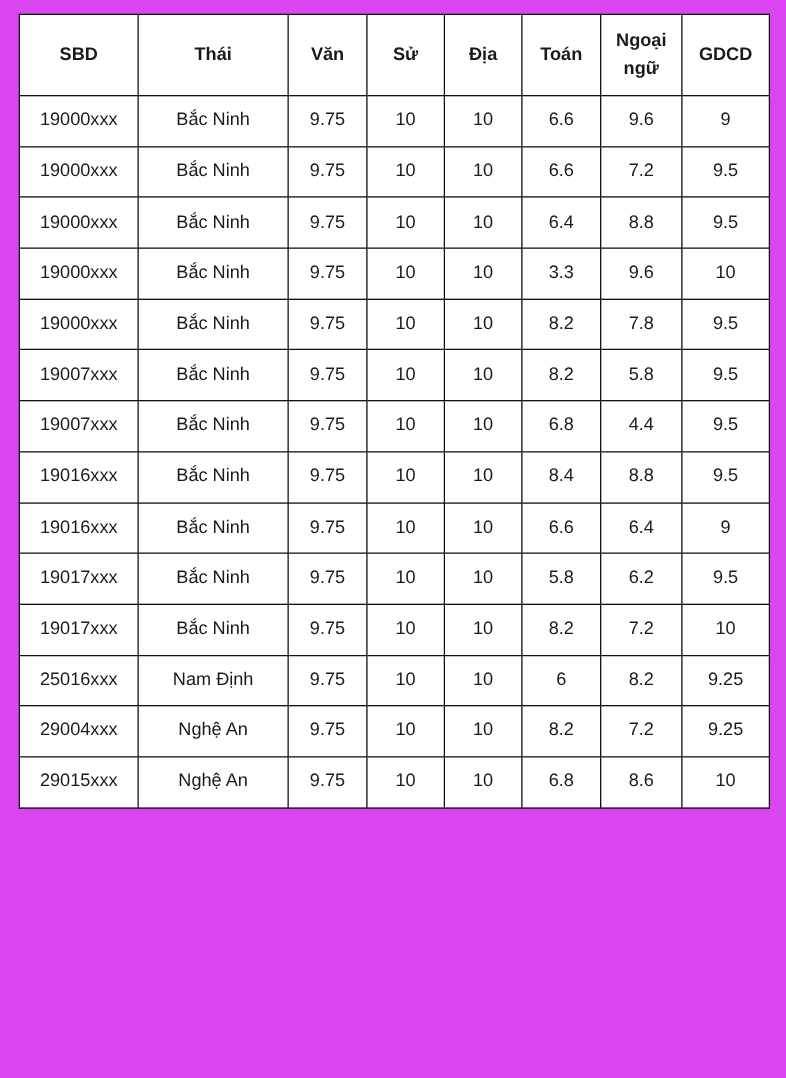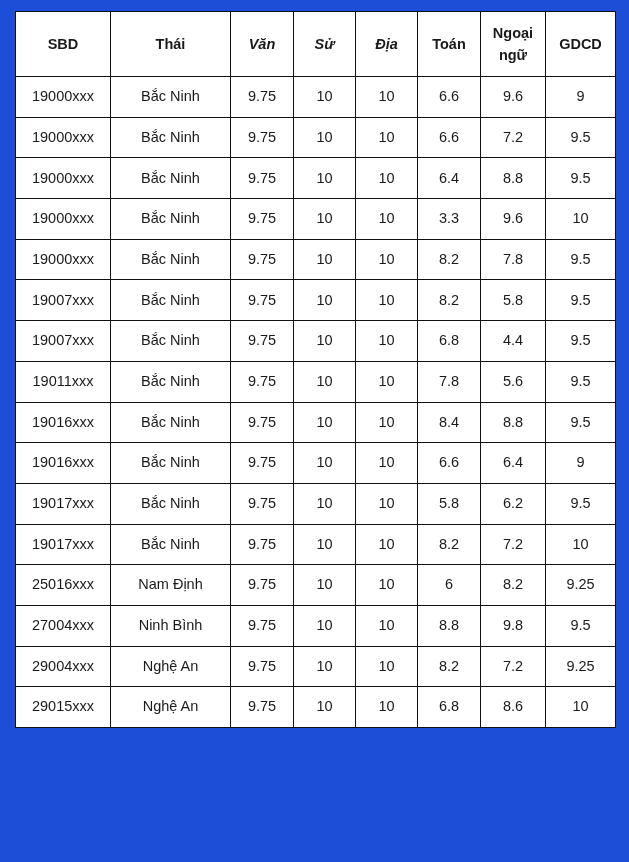--- a/index.html
+++ b/index.html
@@ -10,21 +10,21 @@
   body {
     width: 629px;
     height: 862px;
     font-family: "Liberation Sans", sans-serif;
     -webkit-font-smoothing: antialiased;
   }
   #page {
     position: relative;
     width: 629px;
     height: 862px;
-    background: #1d4ed8;
+    background: #d946ef;
     overflow: hidden;
   }
   #score-table {
     position: absolute;
     left: 15px;
     top: 11px;
     width: 600px;
     border-collapse: collapse;
     table-layout: fixed;
   }
@@ -38,21 +38,20 @@
     background: #ffffff;
   }
   thead th {
     height: 64px;
     font-weight: bold;
     font-size: 14.5px;
     line-height: 1.55;
   }
   thead th.hdr-red {
     color: #DC3222;
-    font-style: italic;
   }
   tbody td {
     height: 39.7px;
     font-weight: normal;
     font-size: 14.5px;
     line-height: 1.2;
   }
   tbody td.red {
     color: #DC3222;
   }
@@ -161,30 +160,20 @@
           <td>19007xxx</td>
           <td>Bắc Ninh</td>
           <td class="red">9.75</td>
           <td class="red">10</td>
           <td class="red">10</td>
           <td>6.8</td>
           <td>4.4</td>
           <td>9.5</td>
         </tr>
         <tr>
-          <td>19011xxx</td>
-          <td>Bắc Ninh</td>
-          <td class="red">9.75</td>
-          <td class="red">10</td>
-          <td class="red">10</td>
-          <td>7.8</td>
-          <td>5.6</td>
-          <td>9.5</td>
-        </tr>
-        <tr>
           <td>19016xxx</td>
           <td>Bắc Ninh</td>
           <td class="red">9.75</td>
           <td class="red">10</td>
           <td class="red">10</td>
           <td>8.4</td>
           <td>8.8</td>
           <td>9.5</td>
         </tr>
         <tr>
@@ -221,30 +210,20 @@
           <td>25016xxx</td>
           <td>Nam Định</td>
           <td class="red">9.75</td>
           <td class="red">10</td>
           <td class="red">10</td>
           <td>6</td>
           <td>8.2</td>
           <td>9.25</td>
         </tr>
         <tr>
-          <td>27004xxx</td>
-          <td>Ninh Bình</td>
-          <td class="red">9.75</td>
-          <td class="red">10</td>
-          <td class="red">10</td>
-          <td>8.8</td>
-          <td>9.8</td>
-          <td>9.5</td>
-        </tr>
-        <tr>
           <td>29004xxx</td>
           <td>Nghệ An</td>
           <td class="red">9.75</td>
           <td class="red">10</td>
           <td class="red">10</td>
           <td>8.2</td>
           <td>7.2</td>
           <td>9.25</td>
         </tr>
         <tr>

